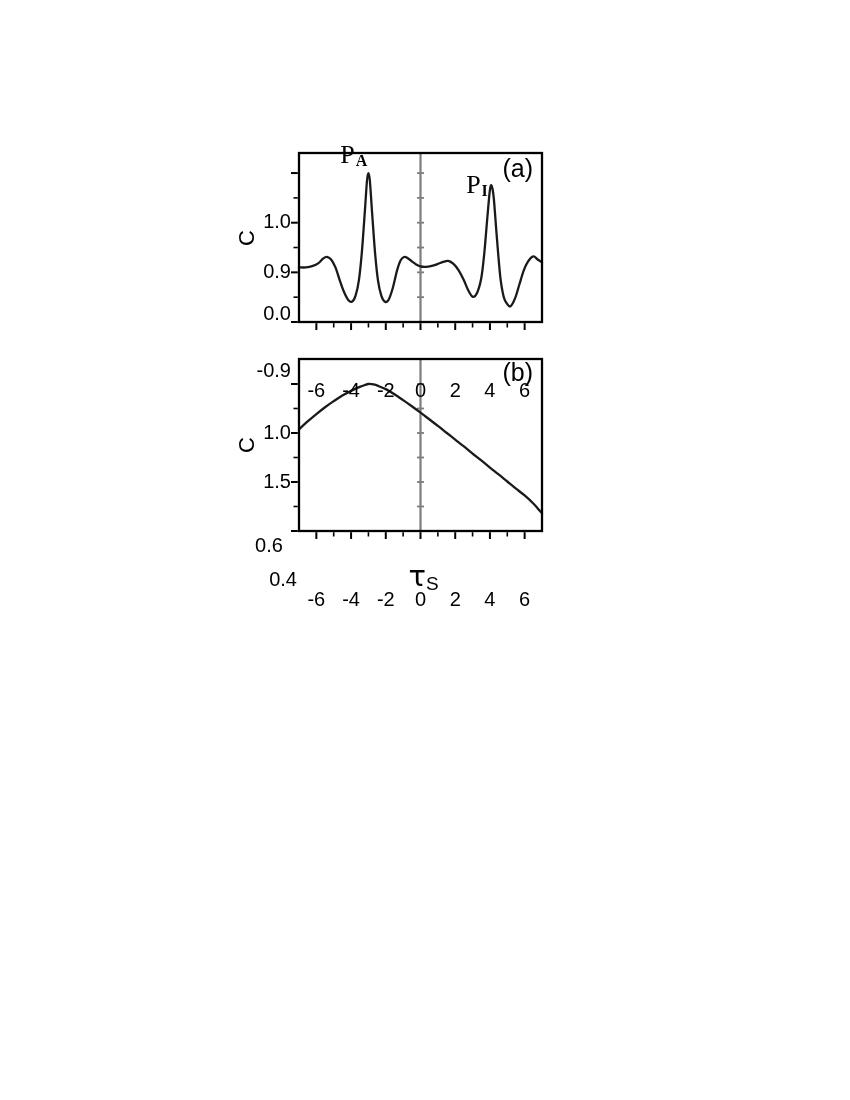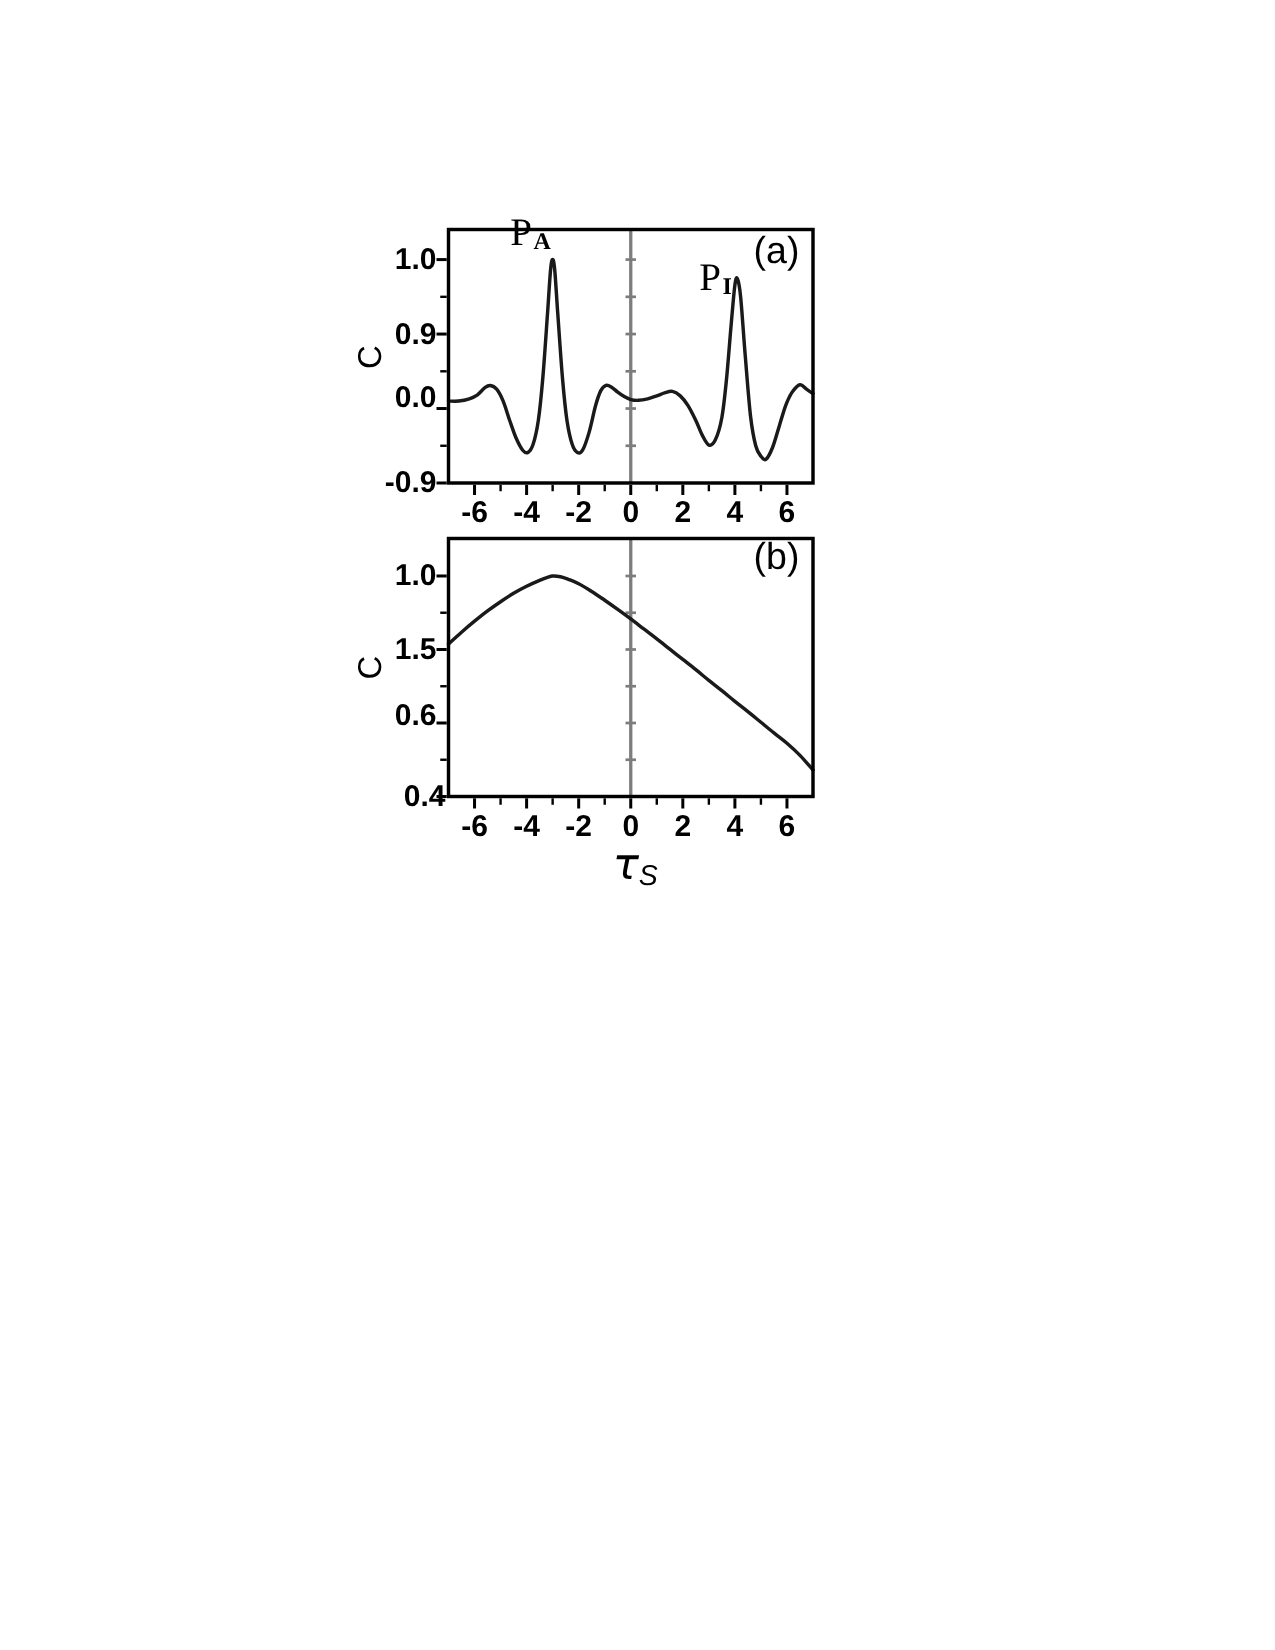--- a/index.html
+++ b/index.html
@@ -28,22 +28,23 @@
     top: 0;
   }
   .lbl {
     position: absolute;
     color: #000000;
     white-space: nowrap;
     line-height: 1;
   }
   .tick-num {
     font-size: 20px;
-    font-weight: bold;
+    font-weight: normal;
     font-family: "Liberation Sans", sans-serif;
+    margin-top: 48px;
   }
   .x-tick-num { transform: translateX(-50%); text-align: center; }
   .y-tick-num { transform: translateY(-50%); text-align: right; width: 44px; }
   .axis-title {
     font-size: 22px;
     font-family: "Liberation Sans", sans-serif;
   }
   .ylabel-rot { transform: translate(-50%,-50%) rotate(-90deg); }
   .panel-label {
     font-size: 25px;
@@ -60,21 +61,20 @@
     font-weight: bold;
     position: relative;
     top: 3px;
     margin-left: 1px;
     font-family: "Liberation Serif", serif;
   }
   .xlabel-tau {
     font-size: 29px;
     font-family: "DejaVu Sans", sans-serif;
     transform: translateX(-50%);
-    font-style: italic;
   }
   .xlabel-tau .sub {
     font-size: 19px;
     position: relative;
     top: 4px;
     font-family: "Liberation Sans", sans-serif;
   }
 </style>
 </head>
 <body>
@@ -158,19 +158,19 @@
       <div class="lbl panel-label" style="left: 287.7px; top: 28.0928px;"><span>(a)</span></div>
       <div class="lbl tick-num x-tick-num" style="left: 86.3571px; top: 401px;">-6</div>
       <div class="lbl tick-num x-tick-num" style="left: 121.071px; top: 401px;">-4</div>
       <div class="lbl tick-num x-tick-num" style="left: 155.786px; top: 401px;">-2</div>
       <div class="lbl tick-num x-tick-num" style="left: 190.5px; top: 401px;">0</div>
       <div class="lbl tick-num x-tick-num" style="left: 225.214px; top: 401px;">2</div>
       <div class="lbl tick-num x-tick-num" style="left: 259.929px; top: 401px;">4</div>
       <div class="lbl tick-num x-tick-num" style="left: 294.643px; top: 401px;">6</div>
       <div class="lbl tick-num y-tick-num" style="left: 17px; top: 243.991px;">1.0</div>
       <div class="lbl tick-num y-tick-num" style="left: 17px; top: 292.994px;">1.5</div>
-      <div class="lbl tick-num y-tick-num" style="left: 17px; top: 337px;">0.6</div>
+      <div class="lbl tick-num y-tick-num" style="left: 17px; top: 357px; text-align: center;">0.6</div>
       <div class="lbl tick-num y-tick-num" style="left: 23px; top: 391px;">0.4</div>
       <div class="lbl axis-title ylabel-rot" style="left: 17px; top: 305px;">C</div>
       <div class="lbl xlabel-tau" style="left: 193.5px; top: 422px;"><span>τ</span><span class="sub">S</span></div>
       <div class="lbl panel-label" style="left: 287.7px; top: 231.741px;"><span>(b)</span></div>
     </div>
 </div>
 
 </body></html>

